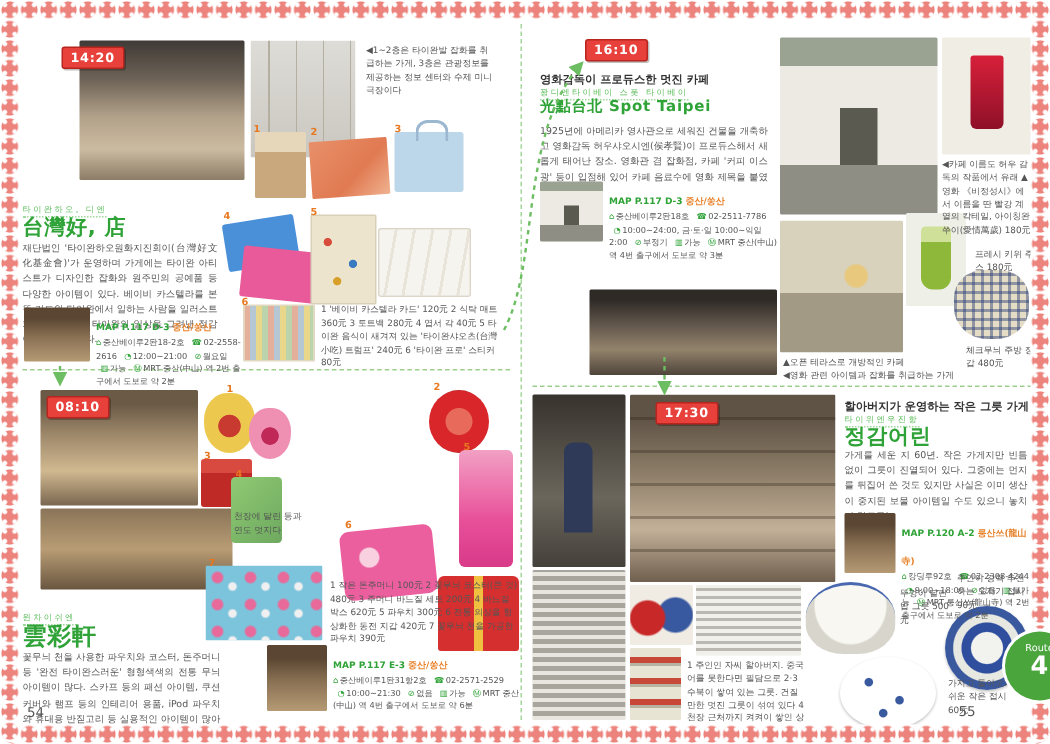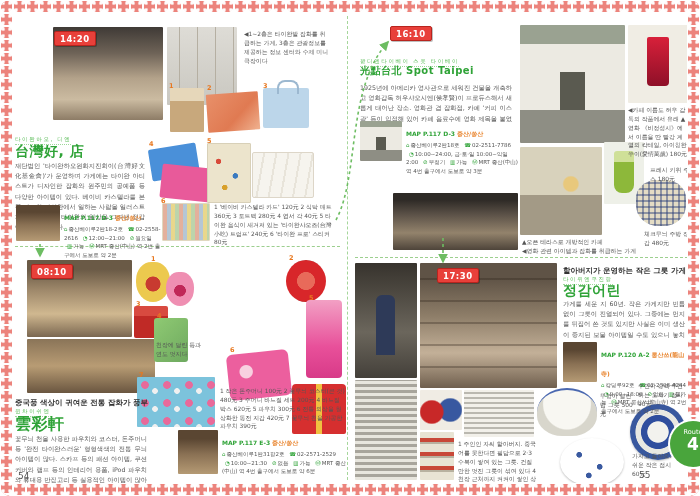--- a/index.html
+++ b/index.html
@@ -77,21 +77,21 @@
   .ph-lidded{background:radial-gradient(ellipse at 50% 30%,#f8f7f2 0 55%,#d8d6cc 58%);border-radius:50% 50% 42% 42%;border-top:2px solid #4a68b0;}
   .ph-blueplate{border-radius:50%;background:radial-gradient(circle at 50% 50%,#f2f2ee 0 26%,#2f4e9e 28% 42%,#e8e8e2 44% 56%,#39589e 58% 74%,#f0f0ea 76%);box-shadow:0 1px 2px rgba(0,0,0,.25);}
   .ph-wbplate{border-radius:50%;background:radial-gradient(circle,#f4f4ef 0 55%,#dcdcd4 56% 74%,#f2f2ec 76%);background-image:radial-gradient(circle 3px at 30% 35%,#3a5aa0 2.5px,transparent 3.2px),radial-gradient(circle 3px at 62% 60%,#3a5aa0 2.5px,transparent 3.2px),radial-gradient(circle 3px at 45% 78%,#3a5aa0 2.5px,transparent 3.2px);box-shadow:0 1px 2px rgba(0,0,0,.25);}
 </style>
 </head>
 <body>
 
 <div class="spread">
 
   <div class="photo ph-shop1" style="left:53px;top:27px;width:110px;height:93px"></div>
-  <div class="badge" style="left:54px;top:31px">14:20</div>
+  <div class="badge" style="left:41px;top:31px">14:20</div>
   <div class="photo ph-wall" style="left:167px;top:27px;width:70px;height:78px"></div>
   <div class="caption" style="left:244px;top:30px;width:86px">◀1~2층은 타이완발 잡화를 취급하는 가게, 3층은 관광정보를 제공하는 정보 센터와 수제 미니 극장이다</div>
 
   <div class="photo ph-bag" style="left:170px;top:88px;width:34px;height:44px"></div>
   <div class="photo ph-placemat" style="left:207px;top:93px;width:52px;height:38px"></div>
   <div class="photo ph-tote" style="left:263px;top:88px;width:46px;height:40px"></div>
   <div class="photo ph-cardblue" style="left:150px;top:146px;width:48px;height:32px"></div>
   <div class="photo ph-cardpink" style="left:161px;top:166px;width:50px;height:34px"></div>
   <div class="photo ph-poster" style="left:207px;top:143px;width:42px;height:58px"></div>
   <div class="photo ph-cards" style="left:252px;top:152px;width:60px;height:44px"></div>
@@ -144,21 +144,20 @@
   <span class="mark" style="left:151px;top:255px">1</span>
   <span class="mark" style="left:289px;top:254px">2</span>
   <span class="mark" style="left:136px;top:300px">3</span>
   <span class="mark" style="left:157px;top:312px">4</span>
   <span class="mark" style="left:309px;top:294px">5</span>
   <span class="mark" style="left:230px;top:346px">6</span>
   <span class="mark" style="left:139px;top:371px">7</span>
 
   <div class="caption" style="left:156px;top:341px;width:48px">천장에 달린 등과 연도 멋지다</div>
 
-  <div class="tagline" style="left:15px;top:398px;width:145px">중국풍 색상이 귀여운 전통 잡화가 풍부</div>
   <div class="pron" style="left:15px;top:408px">윈차이쉬엔</div>
   <div class="title" style="left:15px;top:414px;font-size:16px">雲彩軒</div>
   <div class="bodytxt" style="left:15px;top:434px;width:132px">꽃무늬 천을 사용한 파우치와 코스터, 돈주머니 등 '완전 타이완스러운' 형형색색의 전통 무늬 아이템이 많다. 스카프 등의 패션 아이템, 쿠션 커버와 램프 등의 인테리어 용품, iPod 파우치와 휴대용 반짇고리 등 실용적인 아이템이 많아 좋다.</div>
 
   <div class="caption" style="left:220px;top:387px;width:126px">1 작은 돈주머니 100元 2 꽃무늬 코스터(큰 것) 480元 3 주머니 바느질 세트 200元 4 바느질 박스 620元 5 파우치 300元 6 전통 의상을 형상화한 동전 지갑 420元 7 꽃무늬 천을 가공한 파우치 390元</div>
 
   <div class="mapbox" style="left:178px;top:430px;width:168px">
     <div class="photo map-thumb ph-store" style="position:relative;width:40px;height:44px"></div>
     <div>
       <div><span class="map-label">MAP P.117 E-3</span><span class="map-area">중산/쑹산</span></div>
@@ -169,20 +168,21 @@
         <span class="mi">⊘</span><span>없음</span>
         <span class="mi">▥</span><span>가능</span>
         <span class="mi">Ⓜ</span><span>MRT 중산(中山) 역 4번 출구에서 도보로 약 6분</span>
       </div>
     </div>
   </div>
 
   <div class="pagenum" style="left:18px;top:471px">54</div>
 
   <div class="badge" style="left:390px;top:26px">16:10</div>
+  <div class="tagline" style="left:360px;top:48px;width:150px">영화감독이 프로듀스한 멋진 카페</div>
   <div class="pron" style="left:360px;top:58px">꽝디엔타이베이 스폿 타이베이</div>
   <div class="title" style="left:360px;top:64px;font-size:10px">光點台北 Spot Taipei</div>
   <div class="bodytxt" style="left:360px;top:83px;width:152px">1925년에 아메리카 영사관으로 세워진 건물을 개축하고 영화감독 허우샤오시엔(侯孝賢)이 프로듀스해서 새롭게 태어난 장소. 영화관 겸 잡화점, 카페 '커피 이스광' 등이 입점해 있어 카페 음료수에 영화 제목을 붙였다.</div>
 
   <div class="mapbox" style="left:360px;top:121px;width:158px">
     <div class="photo map-thumb ph-facade" style="position:relative;width:42px;height:40px"></div>
     <div>
       <div><span class="map-label">MAP P.117 D-3</span><span class="map-area">중산/쑹산</span></div>
       <div class="map-details">
         <span class="mi">⌂</span><span>중산베이루2돤18호</span>

